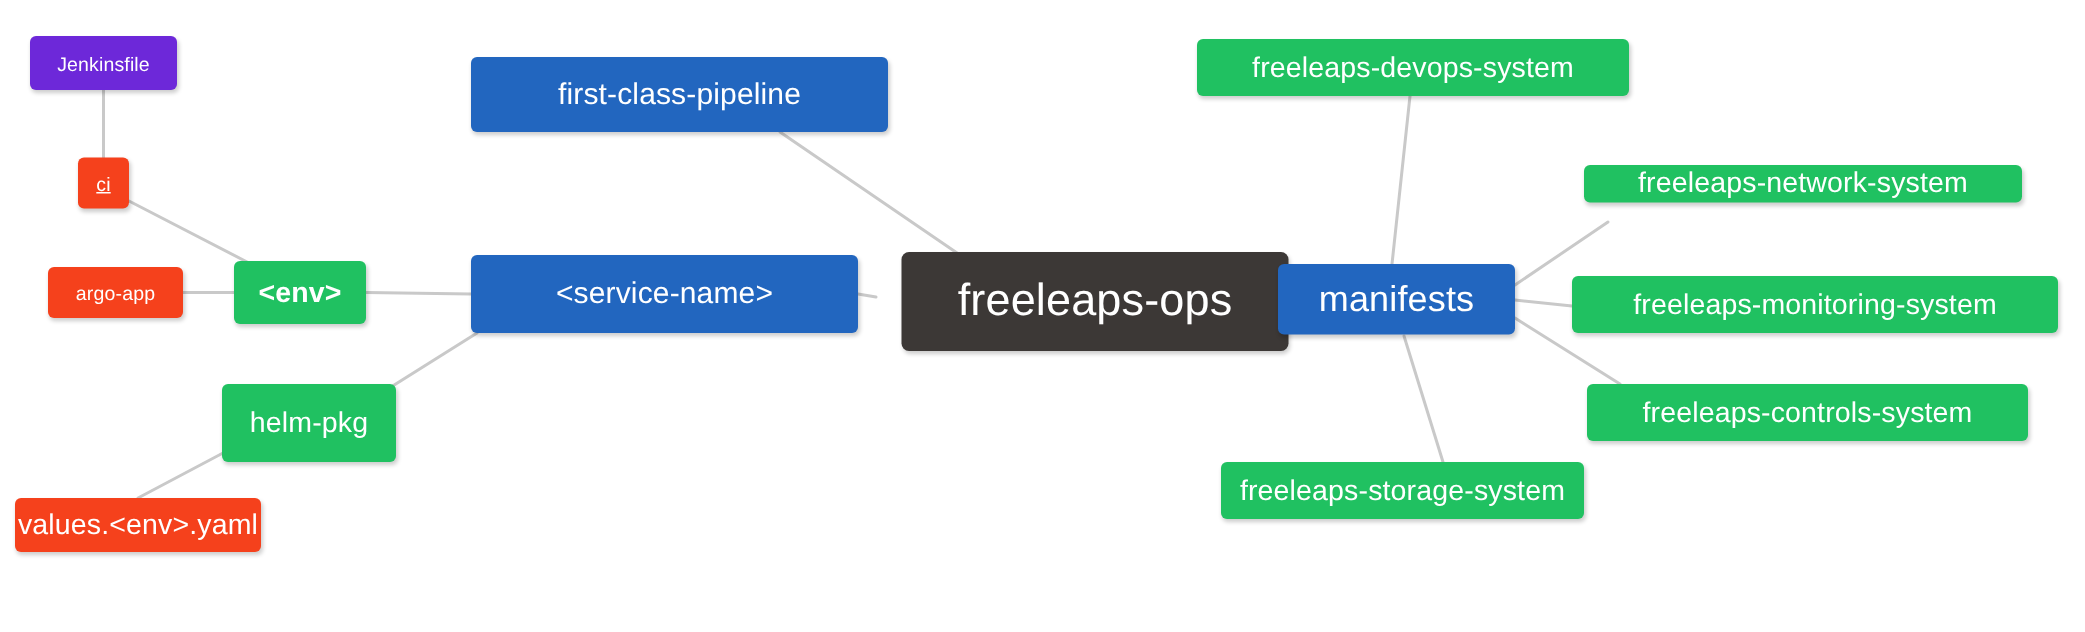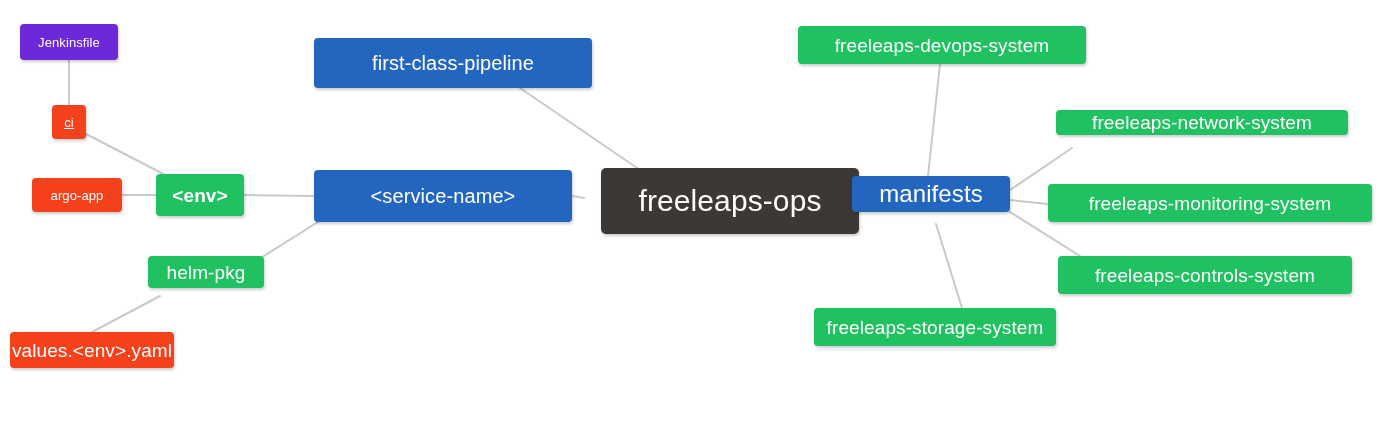--- a/index.html
+++ b/index.html
@@ -82,36 +82,36 @@
       </div>
       <div class="node n-red sz-xs" style="left: 52px; top: 105px; width: 34px; height: 34px; text-decoration: underline;">
         <span>ci</span>
       </div>
       <div class="node n-red sz-xs" style="left: 32px; top: 178px; width: 90px; height: 34px;">
         <span>argo-app</span>
       </div>
       <div class="node n-green sz-md" style="left: 156px; top: 174px; width: 88px; height: 42px; font-weight: bold;">
         <span>&lt;env&gt;</span>
       </div>
-      <div class="node n-green sz-md" style="left: 148px; top: 256px; width: 116px; height: 32px;">
+      <div class="node n-green sz-md" style="left: 148px; top: 256px; width: 116px; height: 52px;">
         <span>helm-pkg</span>
       </div>
       <div class="node n-red sz-sm" style="left: 10px; top: 332px; width: 164px; height: 36px;">
         <span>values.&lt;env&gt;.yaml</span>
       </div>
       <div class="node n-blue sz-xl" style="left: 314px; top: 38px; width: 278px; height: 50px;">
         <span>first-class-pipeline</span>
       </div>
       <div class="node n-blue sz-xl" style="left: 314px; top: 170px; width: 258px; height: 52px;">
         <span>&lt;service-name&gt;</span>
       </div>
       <div class="node n-root" style="left: 584px; top: 168px; width: 258px; height: 66px; margin-left: 17px;">
         <span>freeleaps-ops</span>
       </div>
-      <div class="node n-blue sz-lg" style="left: 852px; top: 176px; width: 158px; height: 36px;">
+      <div class="node n-blue sz-lg" style="left: 852px; top: 176px; width: 158px; height: 47px;">
         <span>manifests</span>
       </div>
       <div class="node n-green sz-sm" style="left: 798px; top: 26px; width: 288px; height: 38px;">
         <span>freeleaps-devops-system</span>
       </div>
       <div class="node n-green sz-sm" style="left: 1056px; top: 110px; width: 292px; height: 25px;">
         <span>freeleaps-network-system</span>
       </div>
       <div class="node n-green sz-sm" style="left: 1048px; top: 184px; width: 324px; height: 38px;">
         <span>freeleaps-monitoring-system</span>

